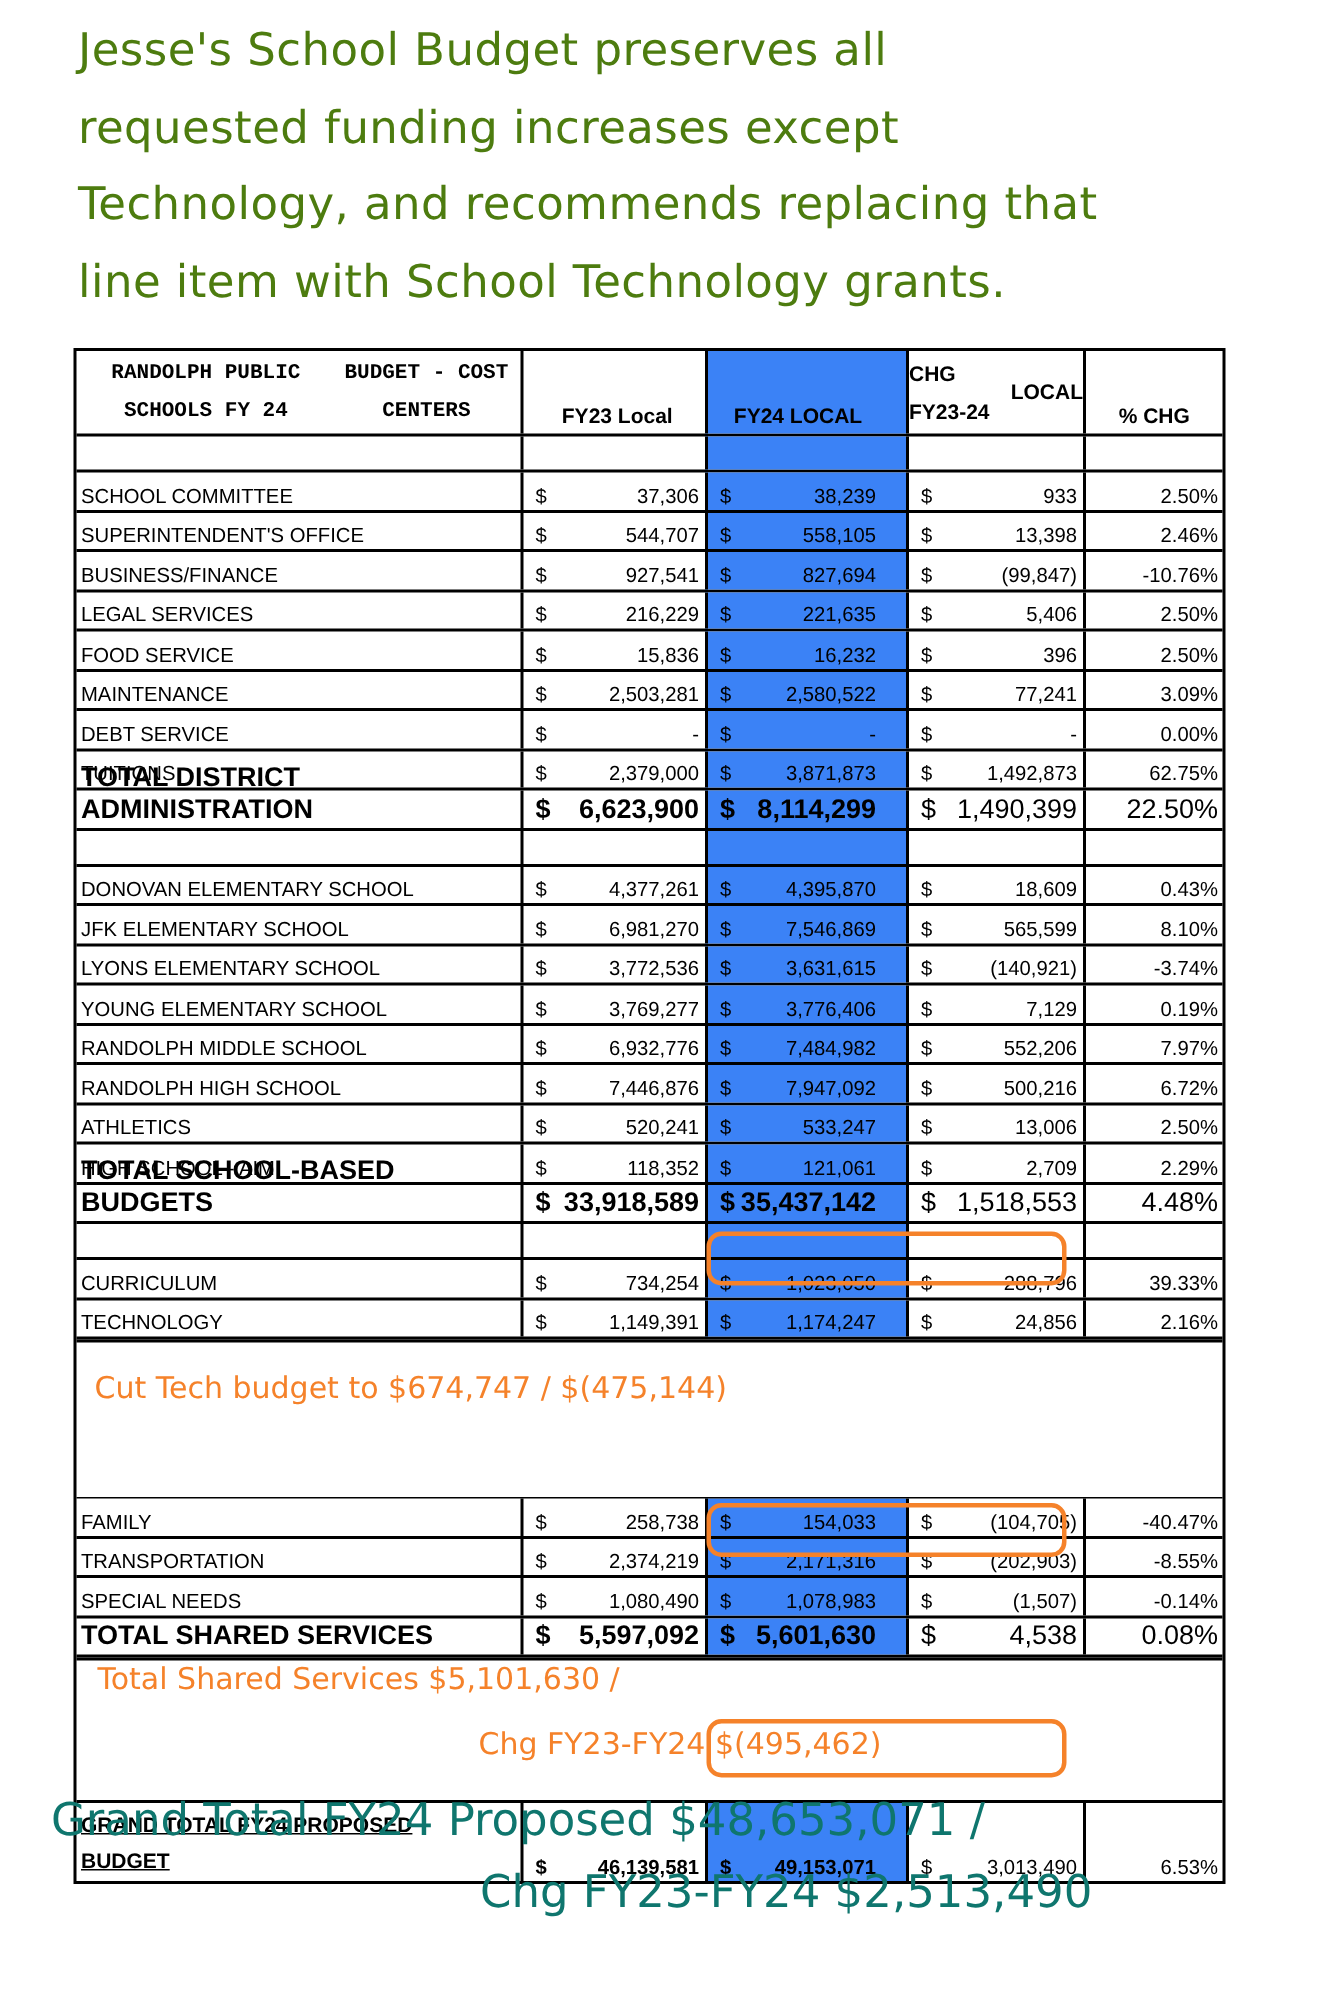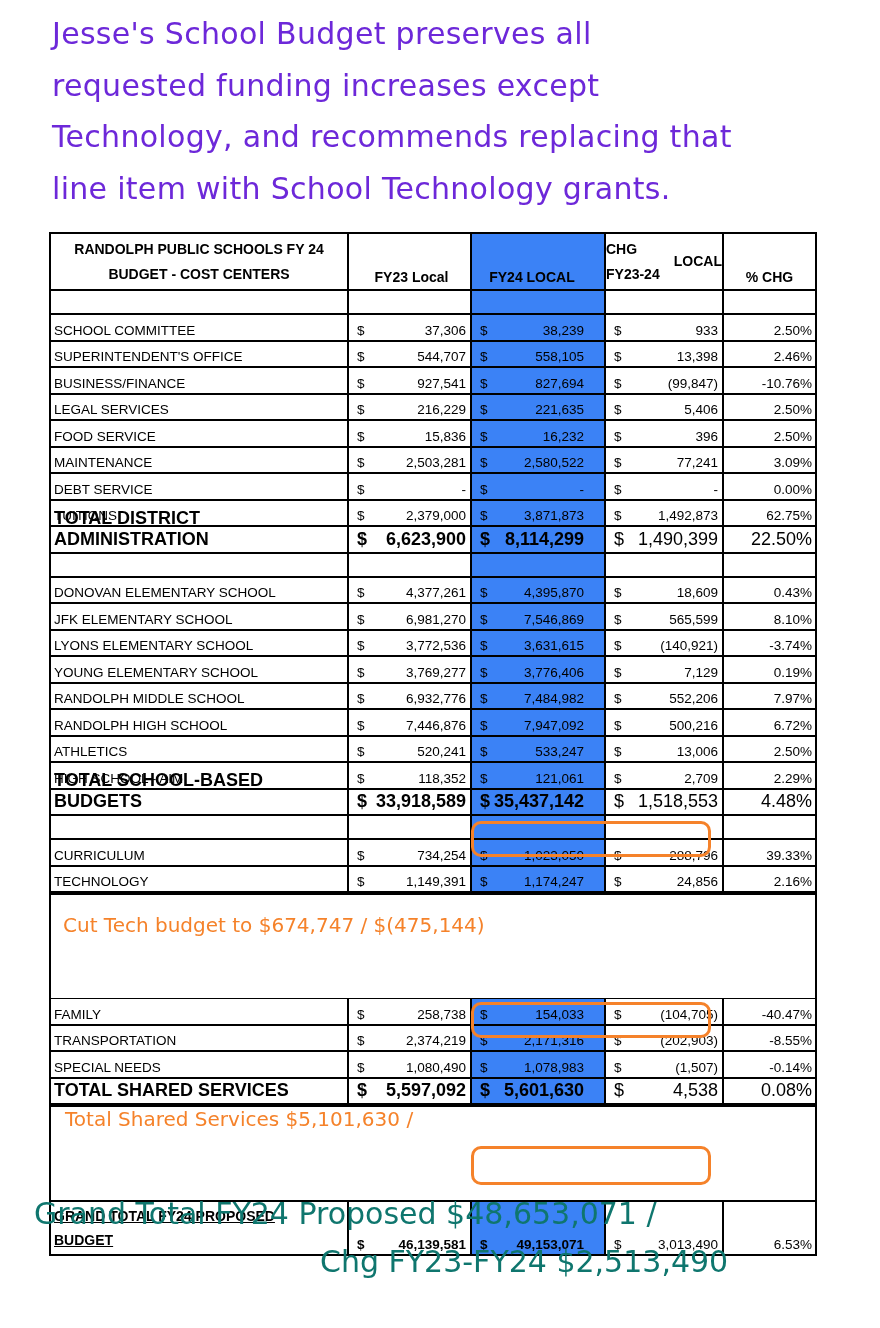--- a/index.html
+++ b/index.html
@@ -1,31 +1,31 @@
 <!DOCTYPE html>
 <html><head>
 <meta charset="utf-8">
 <style>
   html, body { margin:0; padding:0; background:#ffffff; }
   body { width:880px; height:1328px; position:relative; overflow:hidden; font-family:"Liberation Sans", sans-serif; }
-  .headline { position:absolute; left:52px; top:8px; width:800px; color:#6d28d9; font-family:"DejaVu Sans", sans-serif; font-size:30px; line-height:51.5px; letter-spacing:0.3px; }
+  .headline { position:absolute; left:52px; top:8px; width:800px; color:#4d7c0f; font-family:"DejaVu Sans", sans-serif; font-size:30px; line-height:51.5px; letter-spacing:0.3px; }
   .headline div { white-space:nowrap; }
   .table-wrap { position:absolute; left:49px; top:232px; width:768px; border:2px solid #000; box-sizing:border-box; }
   .row { display:flex; height:24.5px; align-items:flex-end; font-size:13.5px; color:#000; font-family:"Liberation Sans Narrow","Liberation Sans", sans-serif; }
   .cell { box-sizing:border-box; height:100%; display:flex; align-items:flex-end; padding-bottom:2px; }
   .c-name { width:296px; padding-left:3px; }
   .c-fy23 { width:123px; border-left:2px solid #000; justify-content:space-between; padding:0 4px 2px 8px; }
   .c-fy24 { width:134px; border-left:2px solid #000; background:#3b82f6; justify-content:space-between; padding:0 20px 2px 8px; }
   .c-chg { width:118px; border-left:2px solid #000; justify-content:space-between; padding:0 4px 2px 8px; }
   .c-pct { flex:1; border-left:2px solid #000; justify-content:flex-end; padding:0 3px 2px 0; }
   .row.line { border-bottom:2px solid #000; }
   .row.bold { font-weight:bold; font-size:18px; }
   .row.bold .c-chg, .row.bold .c-pct { font-weight:normal; }
   .hdr { height:55px; font-weight:bold; font-size:14px; }
-  .hdr .c-name { flex-direction:column; align-items:center; justify-content:center; padding:1px; text-align:center; line-height:25px; }
+  .hdr .c-name { flex-direction:row; align-items:center; justify-content:center; padding:1px; text-align:center; line-height:25px;font-family:Liberation Mono, monospace; }
   .hdr .c-fy23, .hdr .c-fy24 { justify-content:center; align-items:flex-end; padding-bottom:4px; }
   .hdr .c-chg { flex-direction:row; justify-content:center; align-items:center; line-height:25px; padding:0; }
   .hdr .c-pct { justify-content:center; padding:0 0 4px 0; }
   .spacer { height:22px; }
   .note-row { height:103px; position:relative; border-top:2px solid #000; border-bottom:1px solid #000; }
   .note-row2 { height:93px; position:relative; border-top:2px solid #000;padding-left:12px; }
   .note { position:absolute; color:#f5822a; font-family:"DejaVu Sans", sans-serif; font-size:20px; white-space:nowrap; }
   .oval { position:absolute; border:3px solid #f5822a; border-radius:10px; pointer-events:none; }
   .grand { height:52px; border-top:2px solid #000; }
   .grand .c-name { flex-direction:column; align-items:flex-start; justify-content:flex-end; line-height:24px; font-weight:bold; font-size:14px;text-decoration:underline; }
@@ -482,20 +482,21 @@
         <div class="cell c-chg">
           <span>$</span>
           <span>4,538</span>
         </div>
         <div class="cell c-pct">0.08%</div>
       </div>
     </div>
 
   <div class="note-row2">
     <div class="note" style="left:14px; top:0px;">Total Shared Services $5,101,630 /</div>
+    <div class="note" style="left:268px; top:43px;">Chg FY23-FY24  $(495,462)</div>
   </div>
 
   <div class="row grand">
     <div class="cell c-name">
       <span>GRAND TOTAL FY24 PROPOSED</span>
       <span>BUDGET</span>
     </div>
     <div class="cell c-fy23" style="font-weight:bold;">
         <span>$</span>
         <span>46,139,581</span>

